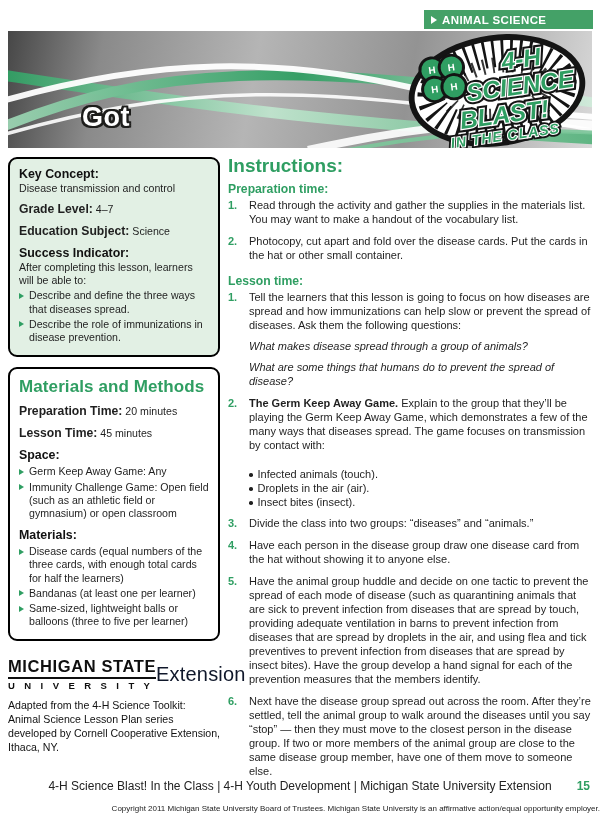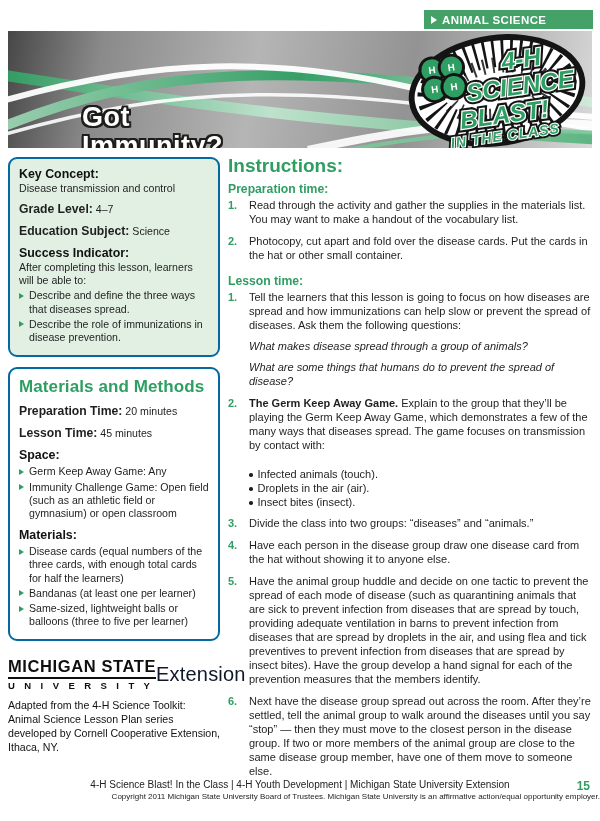--- a/index.html
+++ b/index.html
@@ -23,21 +23,21 @@
     font-size:27px; line-height:1.08; letter-spacing:.5px;
     text-shadow:-2px -2px 0 #1d1d1b, 2px -2px 0 #1d1d1b, -2px 2px 0 #1d1d1b, 2px 2px 0 #1d1d1b,
       0 -2px 0 #1d1d1b, 0 2px 0 #1d1d1b, -2px 0 0 #1d1d1b, 2px 0 0 #1d1d1b; }
   .logo-svg { position:absolute; left:396px; top:-1px; }
 
   
   .left-col { position:absolute; left:8px; top:157px; width:212px; }
   .right-col { position:absolute; left:228px; top:155px; width:367px; }
 
   
-  .gbox { border:2px solid #0369a1; border-radius:9px; padding:8px 9px 9px 9px; }
+  .gbox { border:2px solid #000000; border-radius:9px; padding:8px 9px 9px 9px; }
   .keybox { background:#e2f0e4; }
   .matbox { background:#ffffff; margin-top:10px; }
 
   .box-h { font-size:12.4px; font-weight:bold; color:#111; line-height:1.2; }
   .box-p { font-size:10.6px; line-height:1.25; margin-bottom:7px; }
   .box-line { font-size:10.6px; margin-bottom:8px; }
   .box-line b { font-size:12.2px; }
   .mat-title { color:#2f9e62; font-size:17px; font-weight:bold; margin-bottom:7px; letter-spacing:.1px; }
 
   ul.tri-list { list-style:none; margin-top:2px; }
@@ -63,21 +63,21 @@
   .step-body { flex:1; }
   .step-body p { margin-bottom:7px; }
   .step-body p:last-child { margin-bottom:0; }
   .q { font-style:italic; }
   ul.dot-list { list-style:none; margin-top:15px; }
   ul.dot-list li { display:flex; gap:5px; line-height:1.27; }
   .dbul { flex:0 0 auto; width:3.5px; height:3.5px; border-radius:50%; background:#1f1f1f; margin-top:5.5px; }
 
   
   .footer { position:absolute; left:0; top:779px; width:600px; text-align:center; color:#222; }
-  .footer .f1 { font-size:10px; margin-bottom:2px; }
+  .footer .f1 { font-size:12px; margin-bottom:11px; }
   .footer .f2 { font-size:8px;text-align:right; }
   .pagenum { position:absolute; right:10px; top:779px; color:#2f9e62; font-weight:bold; font-size:12px; }
 </style>
 </head>
 <body>
 
 <div class="page">
 
   <div class="tag-bar">
     <span class="tag-tri"></span>
@@ -101,21 +101,20 @@
       <path d="M-6,44 C150,68 300,92 590,108" fill="none" stroke="url(#grn)" stroke-width="11" opacity="0.95"></path>
       <path d="M-6,96 C150,34 270,30 590,72" fill="none" stroke="url(#grn2)" stroke-width="10" opacity="0.95"></path>
       <path d="M-6,70 C150,26 270,26 410,58 C480,74 540,84 590,86" fill="none" stroke="#ffffff" stroke-width="6" opacity="0.95"></path>
       <path d="M-6,104 C170,54 300,48 590,100" fill="none" stroke="#ffffff" stroke-width="3.5" opacity="0.9"></path>
       <path d="M300,119 C420,92 510,88 590,94" fill="none" stroke="#ffffff" stroke-width="8" opacity="0.9"></path>
       <path d="M320,123 C430,100 520,97 590,102" fill="none" stroke="#7cc69a" stroke-width="4" opacity="0.9"></path>
     </svg>
 
     <div class="banner-title">
       <div>Got</div>
-      <div>Immunity?</div>
     </div>
 
     <svg class="logo-svg" width="186" height="121" viewBox="0 0 190 124">
       <g transform="rotate(-8 95 62)">
         <ellipse cx="95" cy="62" rx="91" ry="57" fill="#141414"></ellipse>
         <ellipse cx="95" cy="62" rx="85" ry="51" fill="#ffffff"></ellipse>
         <ellipse cx="95" cy="62" rx="68" ry="38" fill="none" stroke="#141414" stroke-width="28" stroke-dasharray="2.6,6.5"></ellipse>
         <ellipse cx="95" cy="62" rx="50" ry="25" fill="none" stroke="#141414" stroke-width="18" stroke-dasharray="2,8" opacity="0.85"></ellipse>
         <ellipse cx="95" cy="62" rx="42" ry="18" fill="#ffffff"></ellipse>
 

